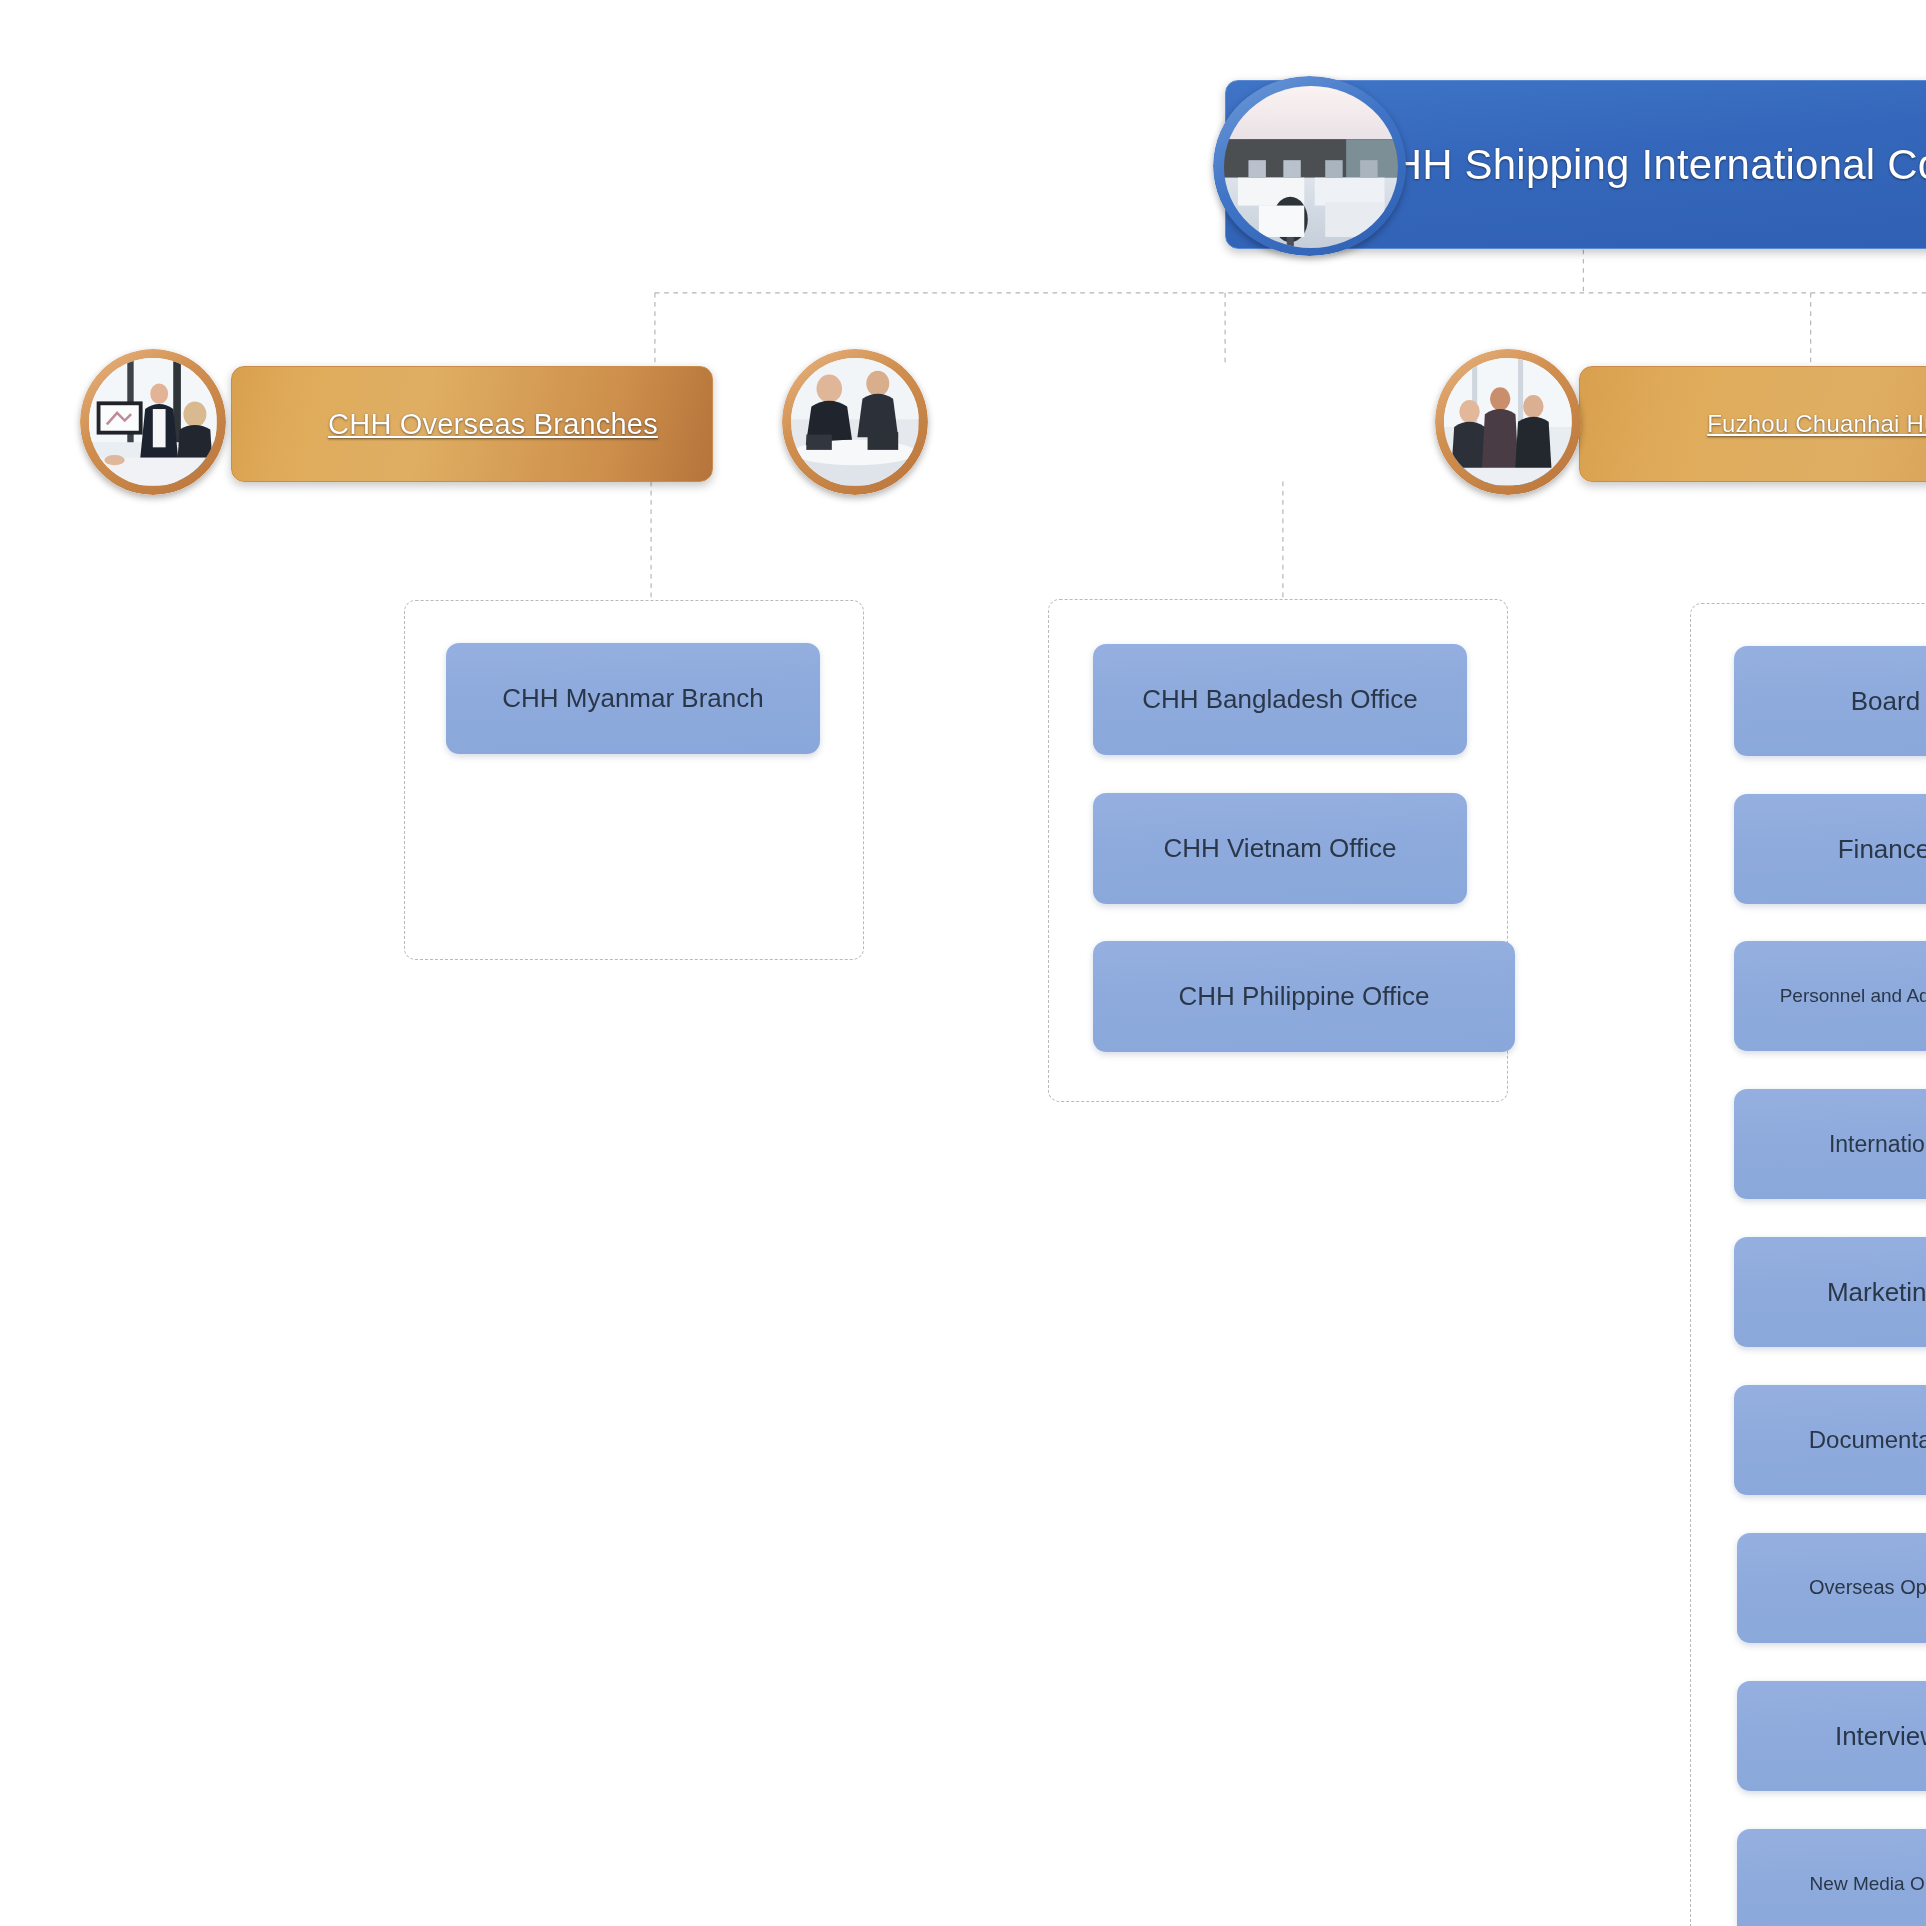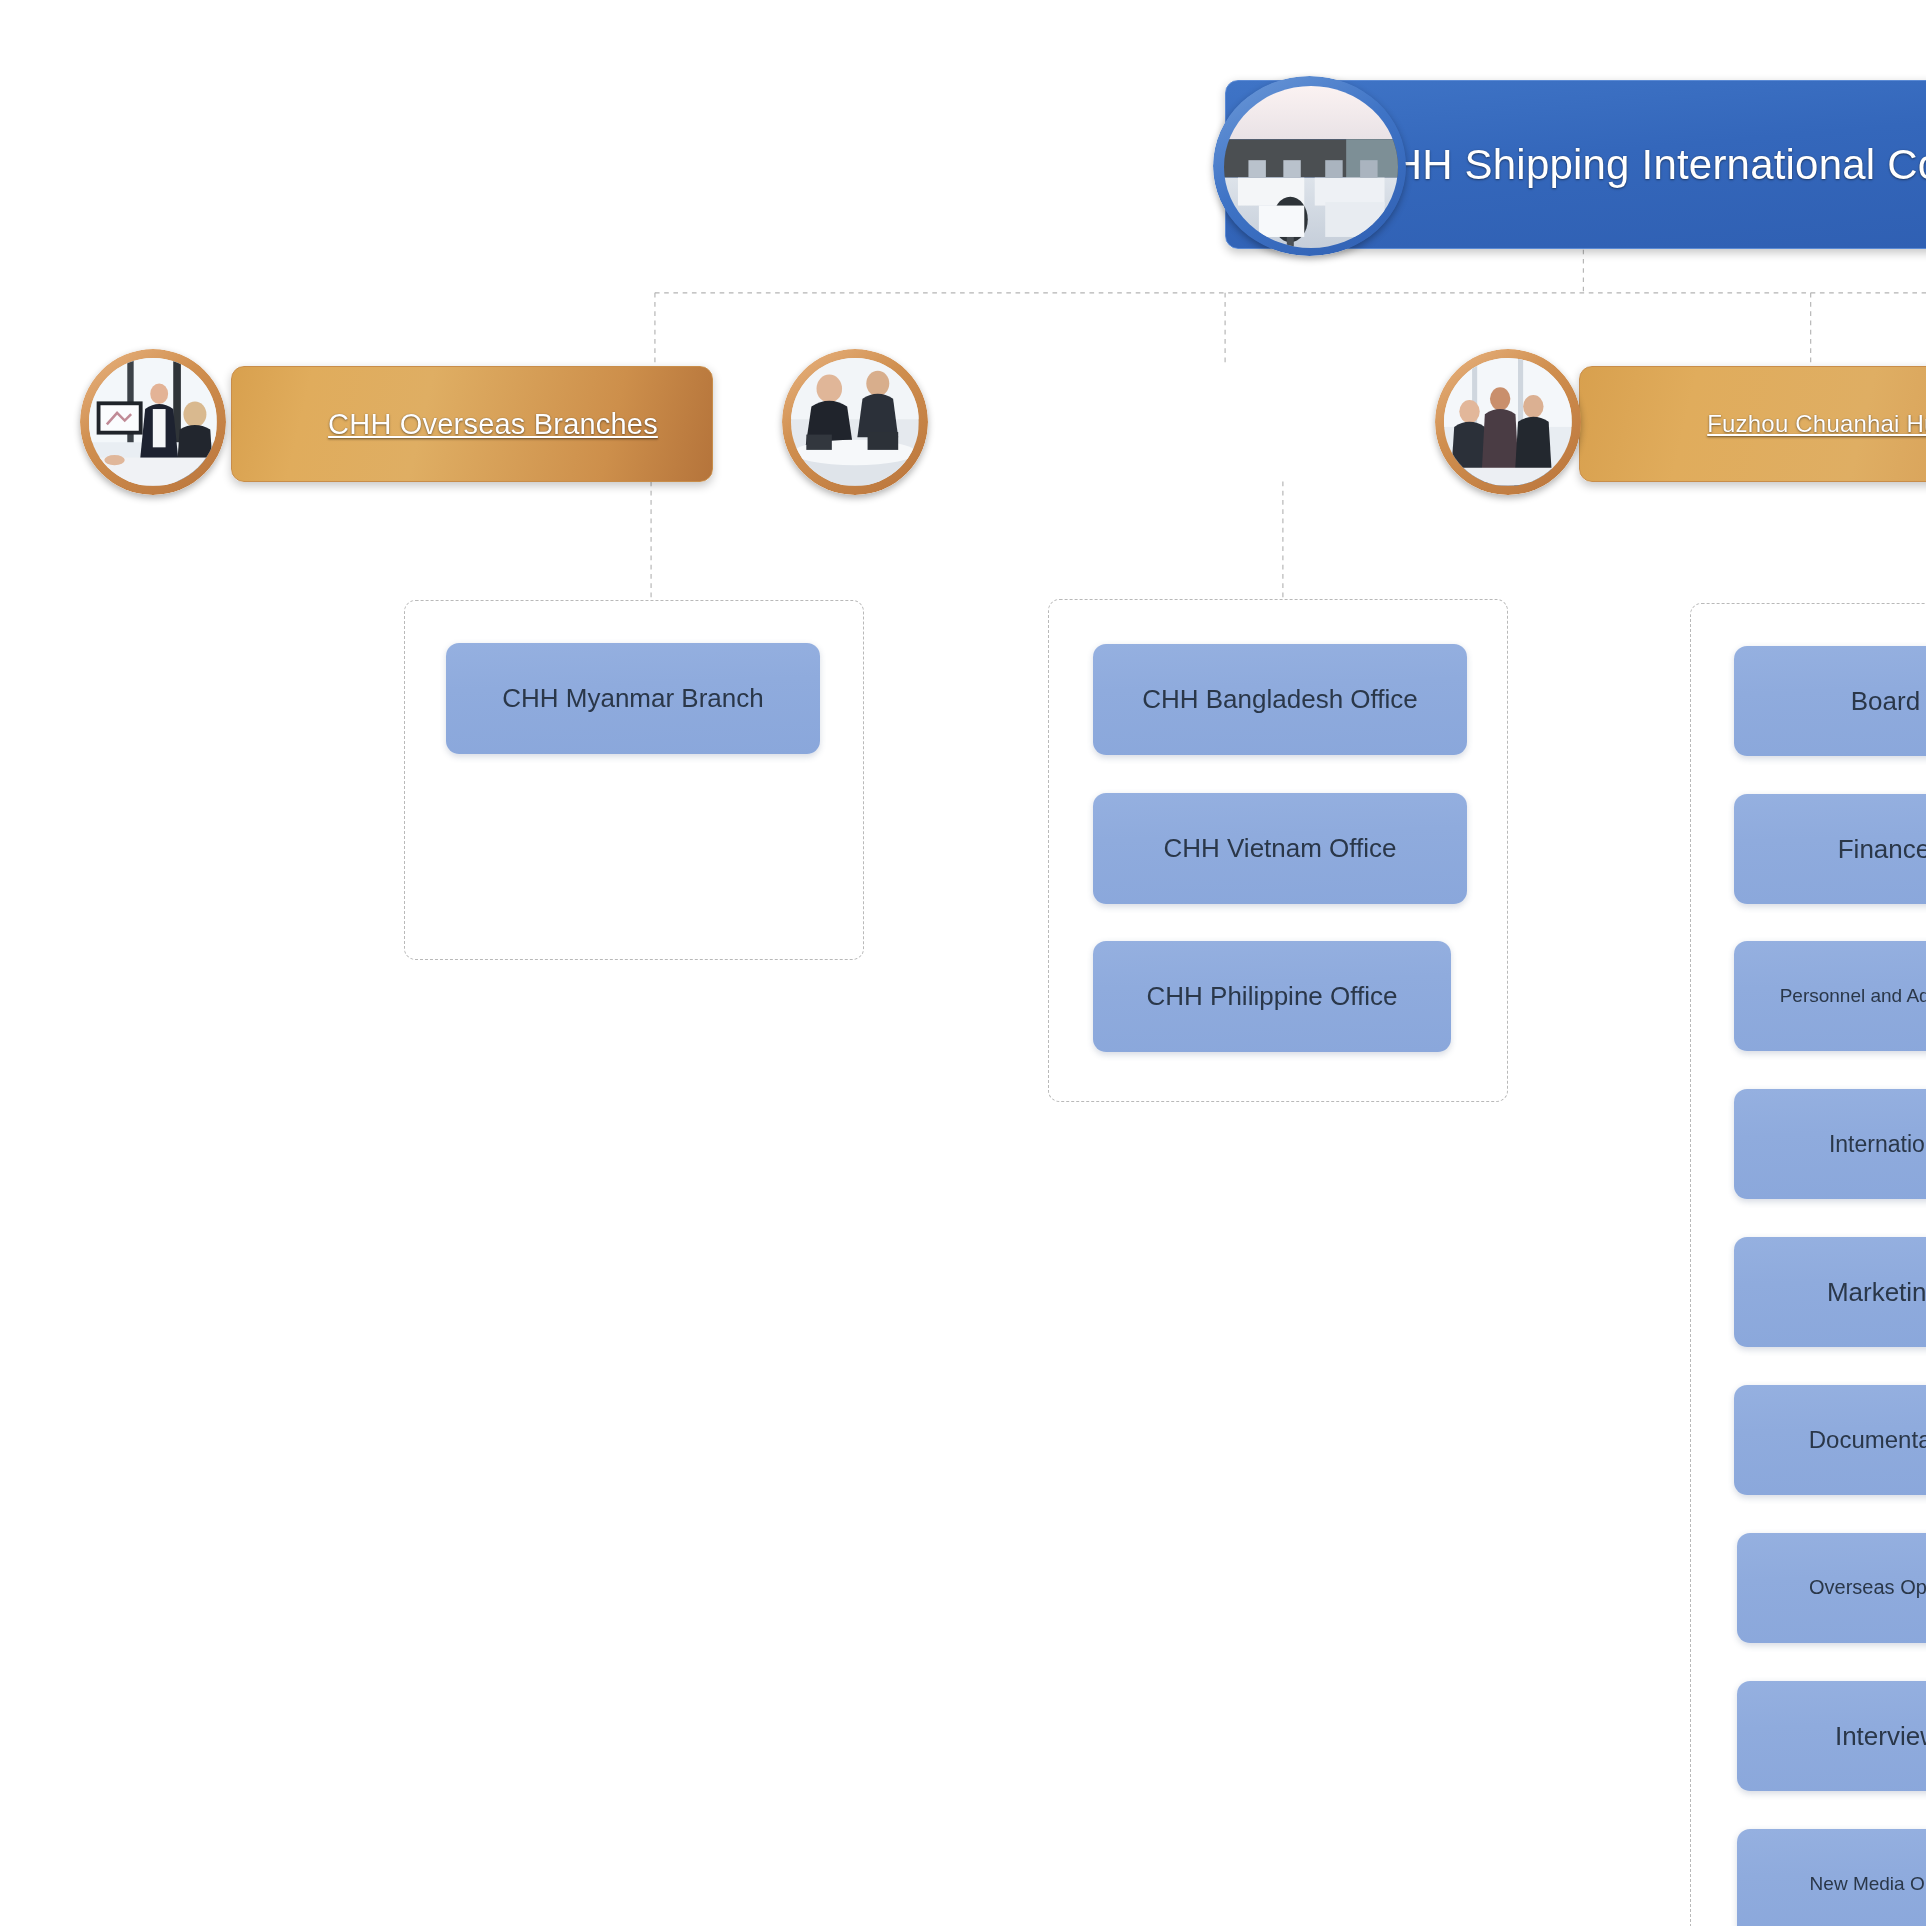--- a/index.html
+++ b/index.html
@@ -157,21 +157,21 @@
     box-sizing: border-box;
   }
 
   
   #leaf-myanmar   { left: 446px; top: 643px; width: 374px; height: 111px; font-size: 26px; }
   #leaf-indonesia { left: 458px; top: 792px; width: 374px; height: 111px; font-size: 26px; }
 
   
   #leaf-bangladesh { left: 1093px; top: 644px; width: 374px; height: 111px; font-size: 26px; }
   #leaf-vietnam    { left: 1093px; top: 793px; width: 374px; height: 111px; font-size: 26px; }
-  #leaf-philippine { left: 1093px; top: 941px; width: 358px; height: 111px; font-size: 26px; }
+  #leaf-philippine { left: 1093px; top: 941px; width: 422px; height: 111px; font-size: 26px; }
 
   
   #leaf-board        { left: 1734px; top: 646px; width: 443px; height: 110px; font-size: 26px; }
   #leaf-finance      { left: 1734px; top: 794px; width: 443px; height: 110px; font-size: 26px; }
   #leaf-personnel    { left: 1734px; top: 941px; width: 443px; height: 110px; font-size: 19px; }
   #leaf-international{ left: 1734px; top: 1089px; width: 443px; height: 110px; font-size: 23px; }
   #leaf-marketing    { left: 1734px; top: 1237px; width: 443px; height: 110px; font-size: 26px; }
   #leaf-documentation{ left: 1734px; top: 1385px; width: 443px; height: 110px; font-size: 24px; }
   #leaf-overseas-ops { left: 1737px; top: 1533px; width: 443px; height: 110px; font-size: 20px; }
   #leaf-interview    { left: 1737px; top: 1681px; width: 443px; height: 110px; font-size: 26px; }

